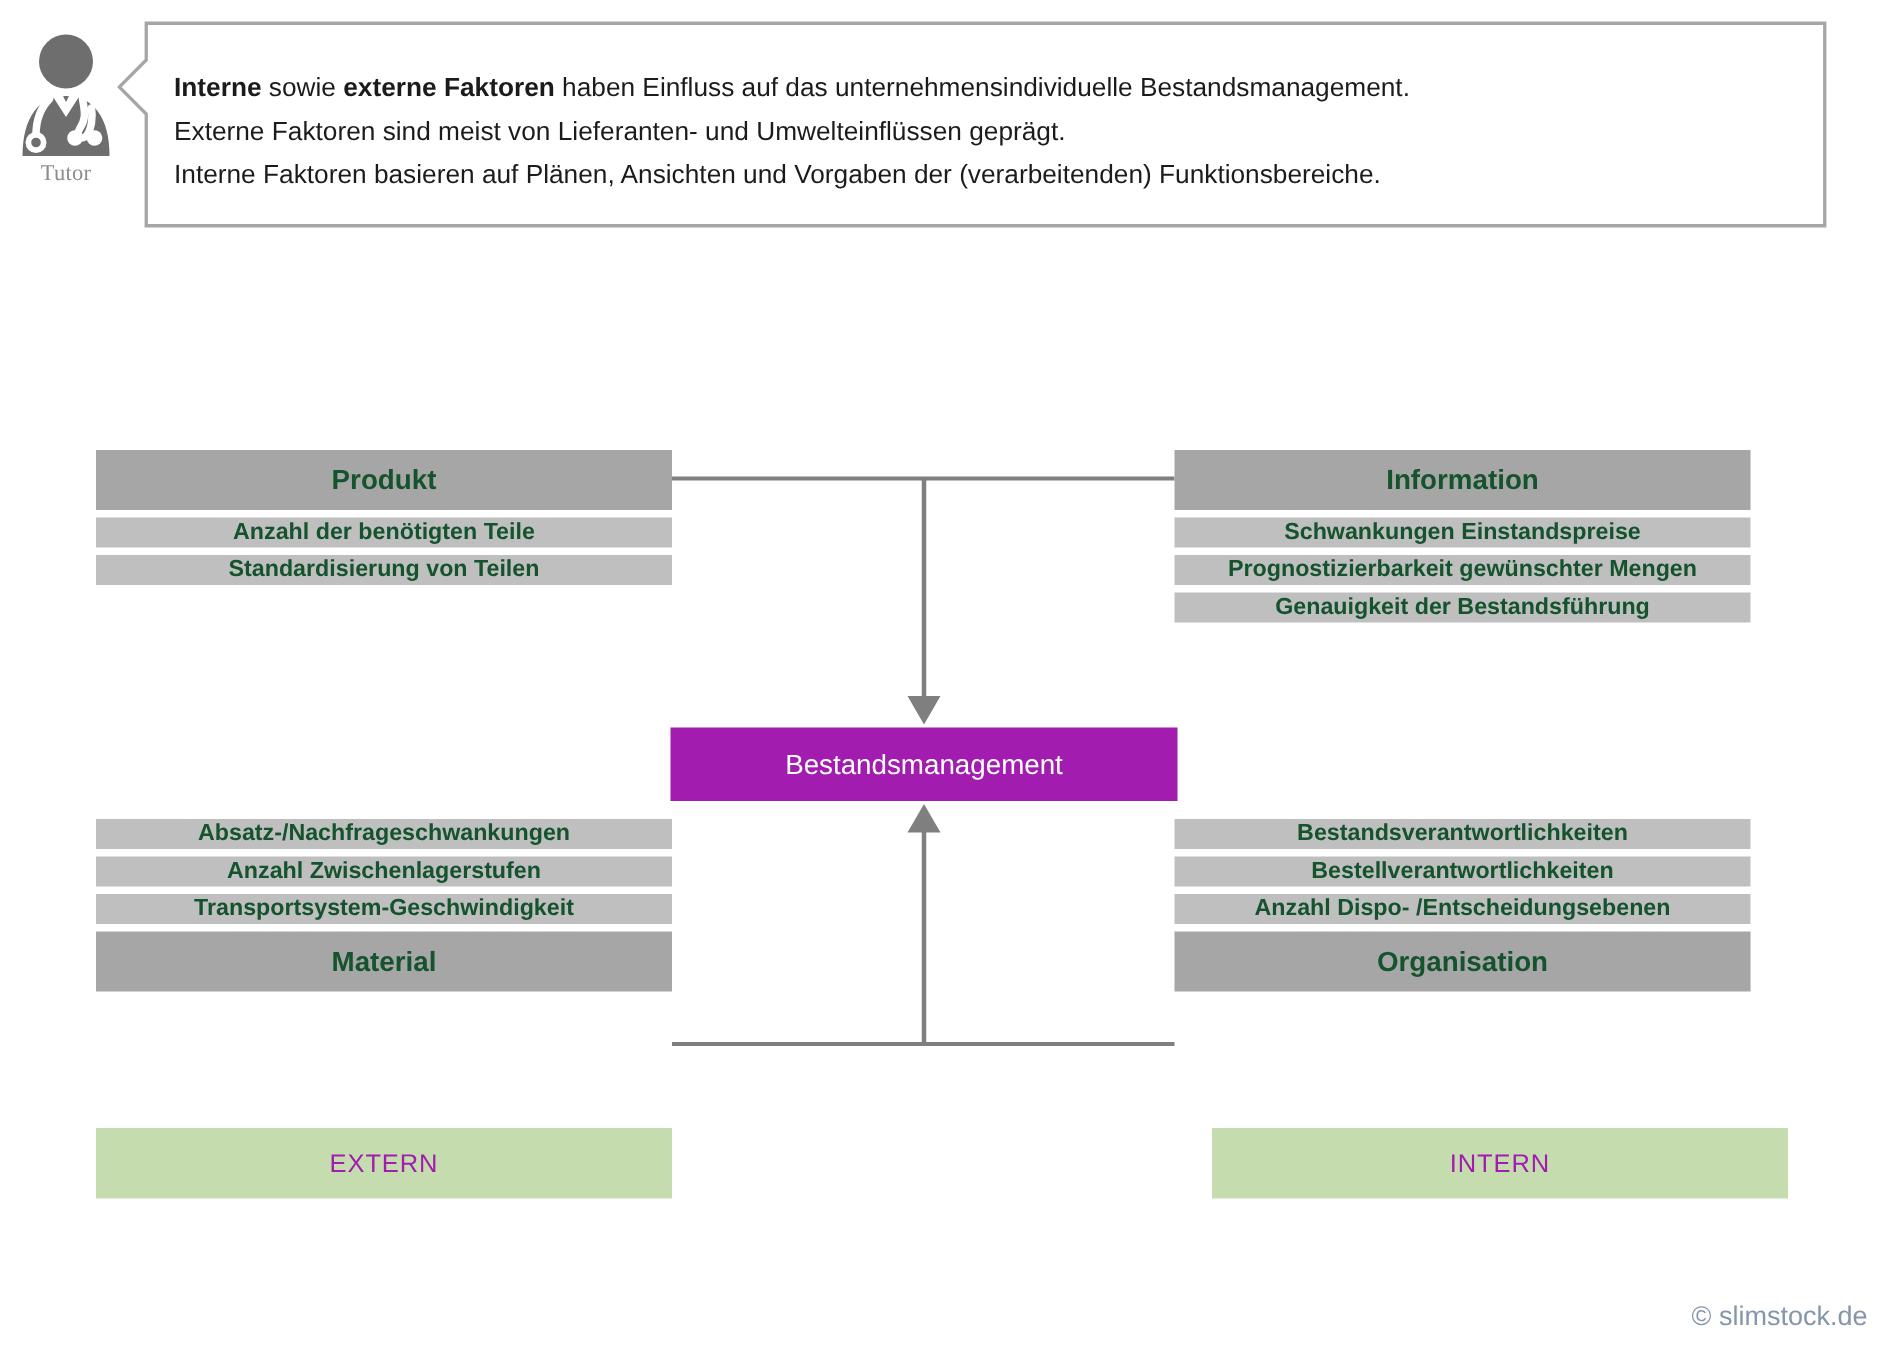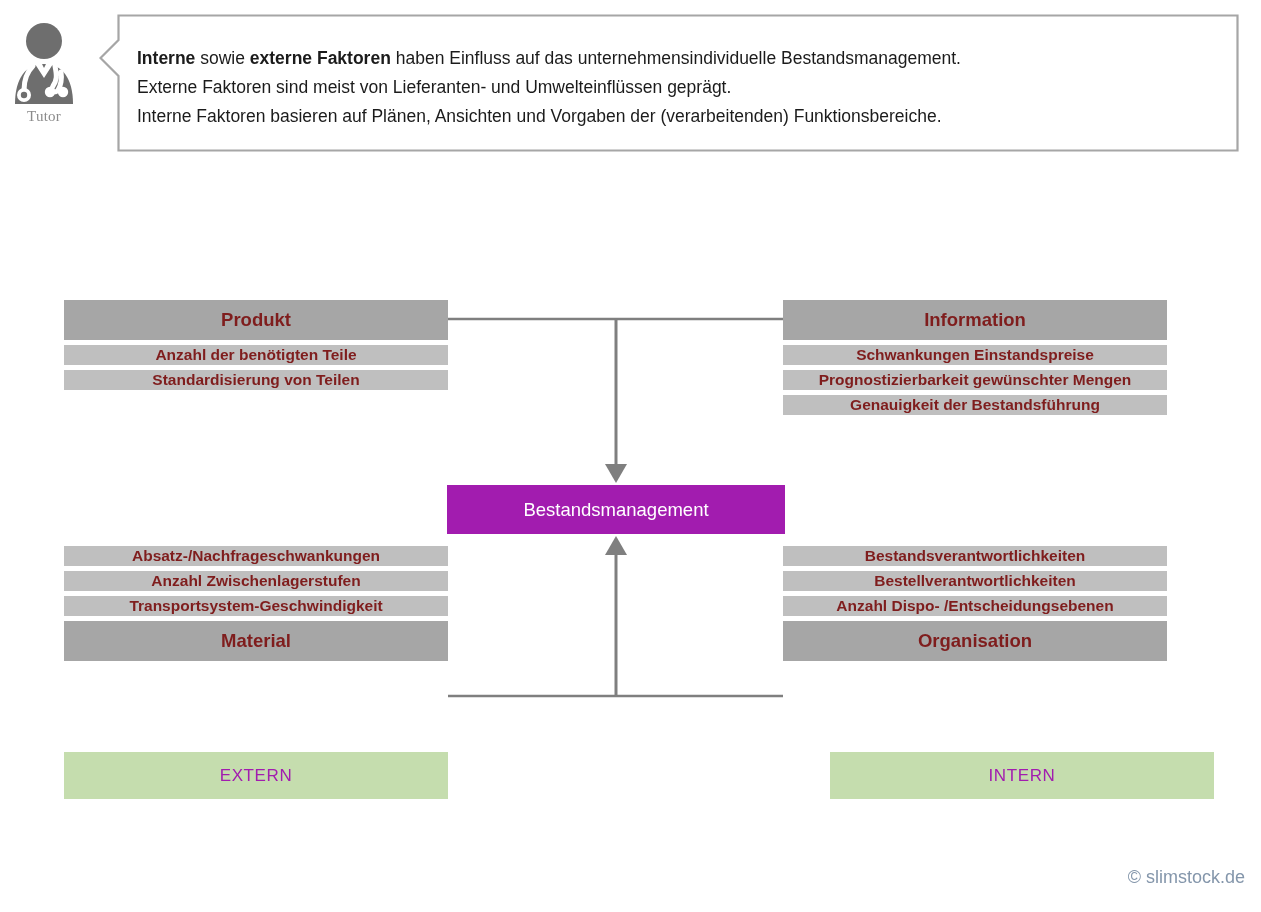--- a/index.html
+++ b/index.html
@@ -39,21 +39,21 @@
     margin-top: 2px;
     font-size: 15px;
     color: #8b8b8b;
     font-family: Liberation Serif, serif;
     letter-spacing: 0.2px;
   }
 
   
   .callout {
     position: absolute;
-    left: 99px;
+    left: 78px;
     top: 14px;
     width: 1140px;
     height: 98px;
     text-decoration: underline;
   }
   .callout-svg {
     position: absolute;
     left: 0;
     top: 0;
     width: 1140px;
@@ -80,21 +80,21 @@
   .col-left  { left: 64px; }
   .col-right { left: 783px; }
 
   .group-top    { top: 300px; }
   .group-bottom { top: 546px; }
 
   .bar {
     box-sizing: border-box;
     width: 384px;
     text-align: center;
-    color: #7f1d1d;
+    color: #14532d;
     font-family: "Liberation Sans", sans-serif;
     display: flex;
     align-items: center;
     justify-content: center;
   }
   .bar-header {
     height: 40px;
     background: #a6a6a6;
     font-size: 18.5px;
     font-weight: bold;
@@ -149,21 +149,21 @@
     color: #a21caf;
     font-size: 17px;
     font-weight: normal;
     letter-spacing: 0.6px;
     display: flex;
     align-items: center;
     justify-content: center;
     font-family: "Liberation Sans", sans-serif;
   }
   .green-left  { left: 64px; }
-  .green-right { left: 830px; }
+  .green-right { left: 808px; }
 
   
   .copyright {
     position: absolute;
     right: 16px;
     bottom: 24px;
     font-size: 18px;
     color: #8496ab;
     font-family: "Liberation Sans", sans-serif;
   }

